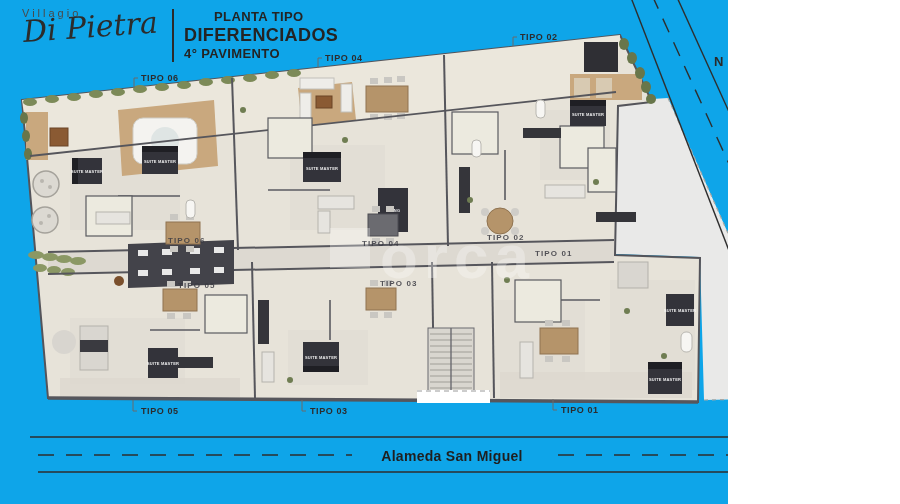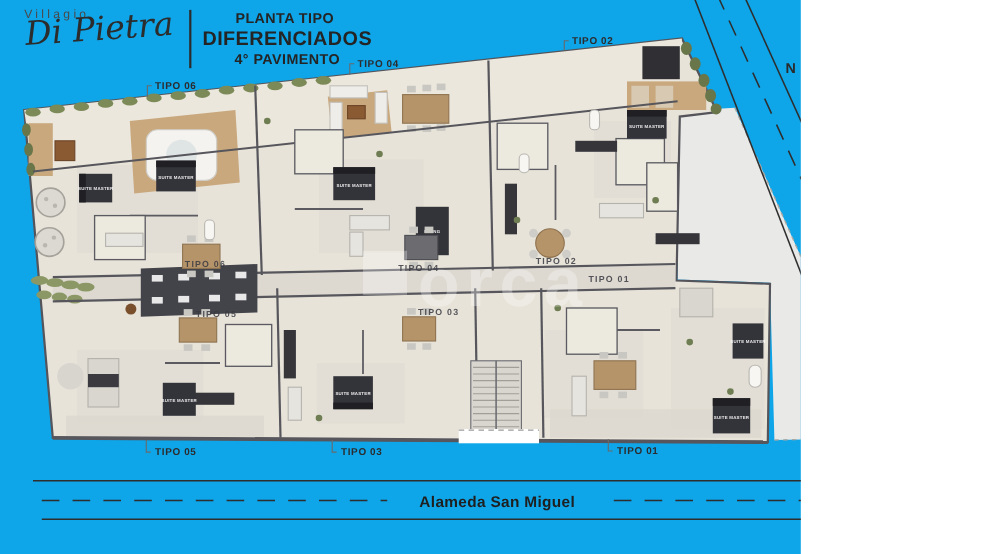--- a/index.html
+++ b/index.html
@@ -8,21 +8,21 @@
   
   .brand{position:absolute;left:22px;top:7px;color:#3a3a3a;}
   .brand-top{font-size:11px;letter-spacing:3px;color:#4a4a4a;}
   .brand-script{font-family:"DejaVu Serif",serif;font-style:italic;font-size:30px;
                 color:#2c2c2c;line-height:1;margin-top:-2px;transform:rotate(-4deg);
                 transform-origin:left top;}
   .hdr-divider{position:absolute;left:172px;top:9px;width:2px;height:53px;background:#2b2b2b;}
   .titles{position:absolute;left:184px;top:9px;color:#242424;font-weight:bold;letter-spacing:.4px;}
   .t1{font-size:13px;line-height:1.2;padding-left:30px;}
   .t2{font-size:18px;line-height:1.2;text-align:right;}
-  .t3{font-size:13px;line-height:1.3;text-align:center;}
+  .t3{font-size:13px;line-height:1.3;}
   
   svg text{font-family:"Liberation Sans",sans-serif;}
   .co-l{font-weight:600;}
   .co-n{font-weight:800;}
   .callout{font-size:9px;fill:#2c2c2e;letter-spacing:.6px;}
   .unit-label{font-size:8px;font-weight:800;fill:#3a3a42;letter-spacing:1.1px;opacity:.85;}
   .bed-label{font-size:4px;font-weight:700;fill:#ffffff;letter-spacing:.2px;opacity:.9;}
   .street-label{font-size:13.5px;font-weight:800;fill:#2b2b2b;letter-spacing:.4px;}
   .bottom-street-label{font-size:14px;font-weight:800;fill:#1f1f1f;letter-spacing:.3px;}
   .north-n{font-size:13px;font-weight:800;fill:#2a2a2a;}

